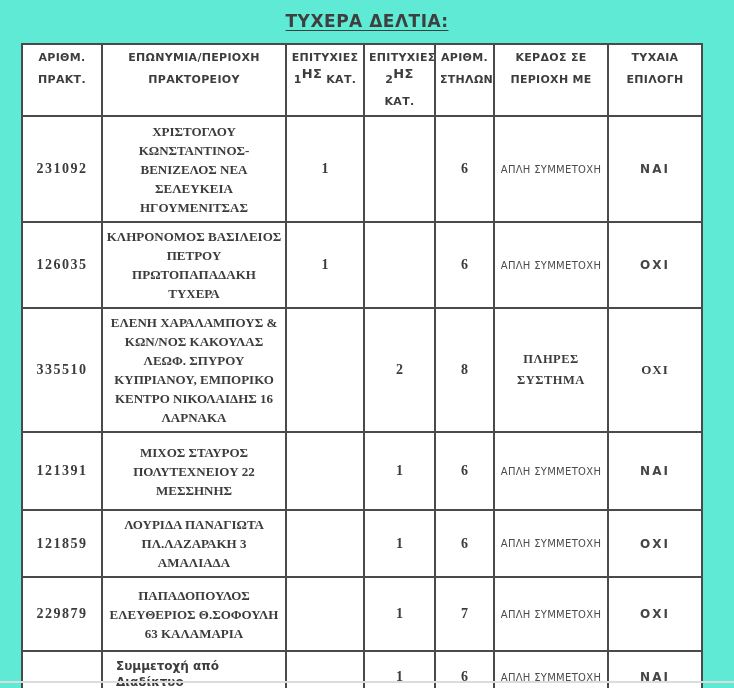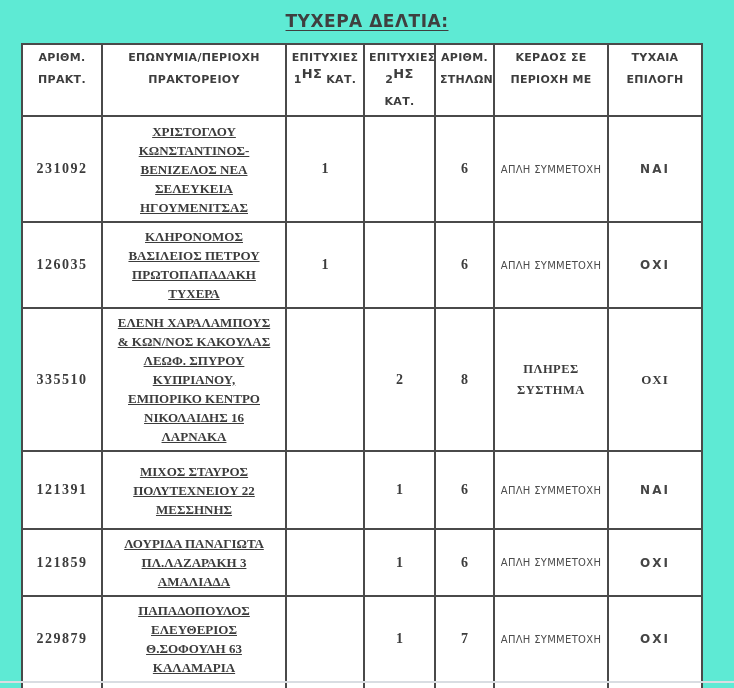--- a/index.html
+++ b/index.html
@@ -57,21 +57,21 @@
   tbody tr:nth-child(5){height:54px;}
   tbody tr:nth-child(6){height:74px;}
   tbody tr:nth-child(7){height:52px;}
   tbody td.c1{
     font-family:"Liberation Serif","DejaVu Serif",serif;
     font-weight:bold;font-size:14px;letter-spacing:1.5px;color:#3c3c3c;
   }
   tbody td.c2{
     font-family:"Liberation Serif","DejaVu Serif",serif;
     font-weight:bold;font-size:13px;line-height:19px;
-    padding:4px 12px;color:#3c3c3c;text-decoration:underline;
+    padding:4px 2px;color:#3c3c3c;
   }
   tbody td.c3,tbody td.c4,tbody td.c5{
     font-family:"Liberation Serif","DejaVu Serif",serif;
     font-weight:bold;font-size:14px;color:#3c3c3c;
   }
   tbody td.c6{
     font-family:"DejaVu Sans",sans-serif;
     font-size:10px;color:#4c4c4c;line-height:21px;letter-spacing:0.3px;
   }
   tbody td.c7{

